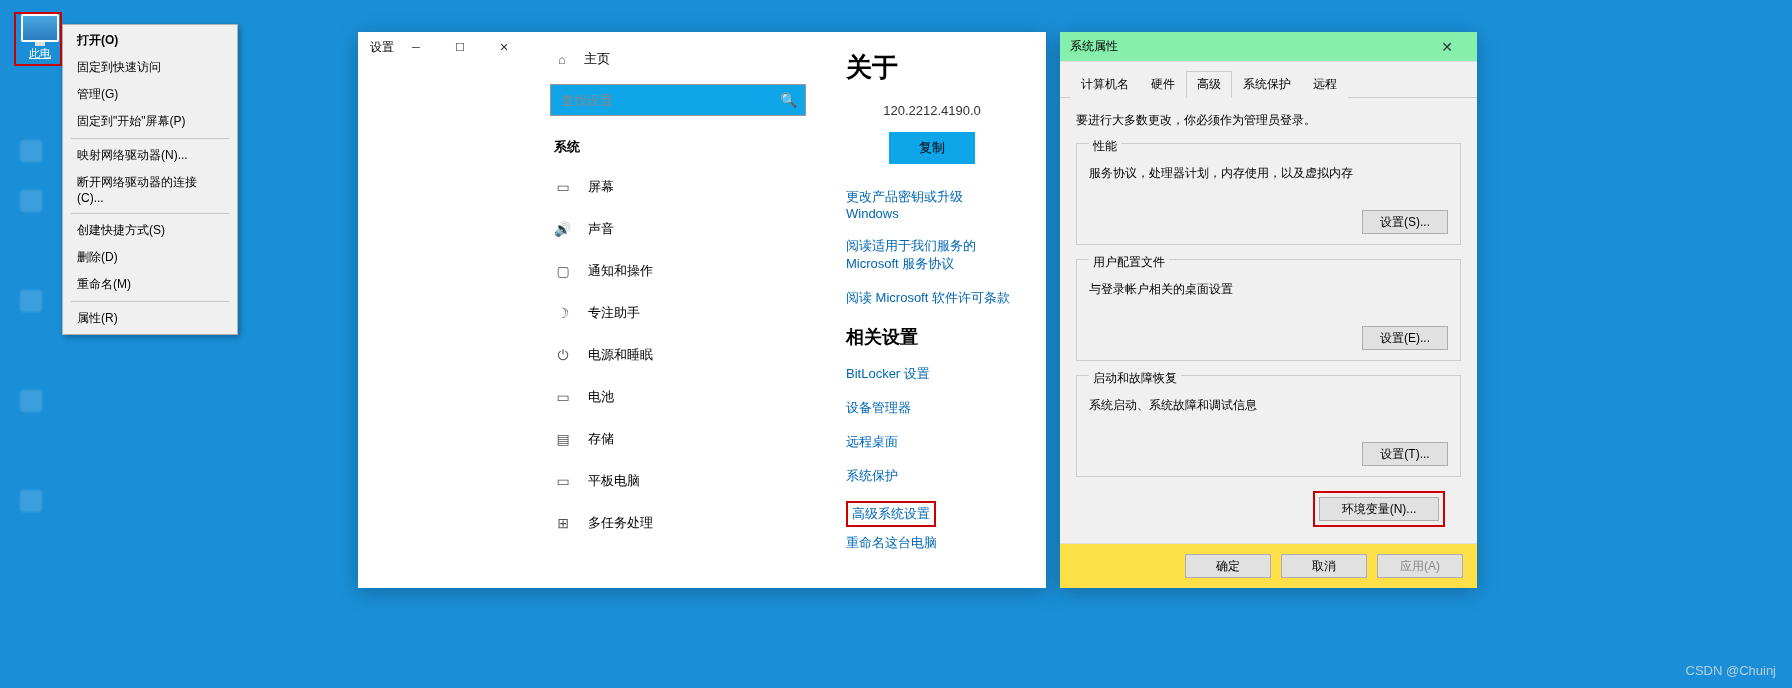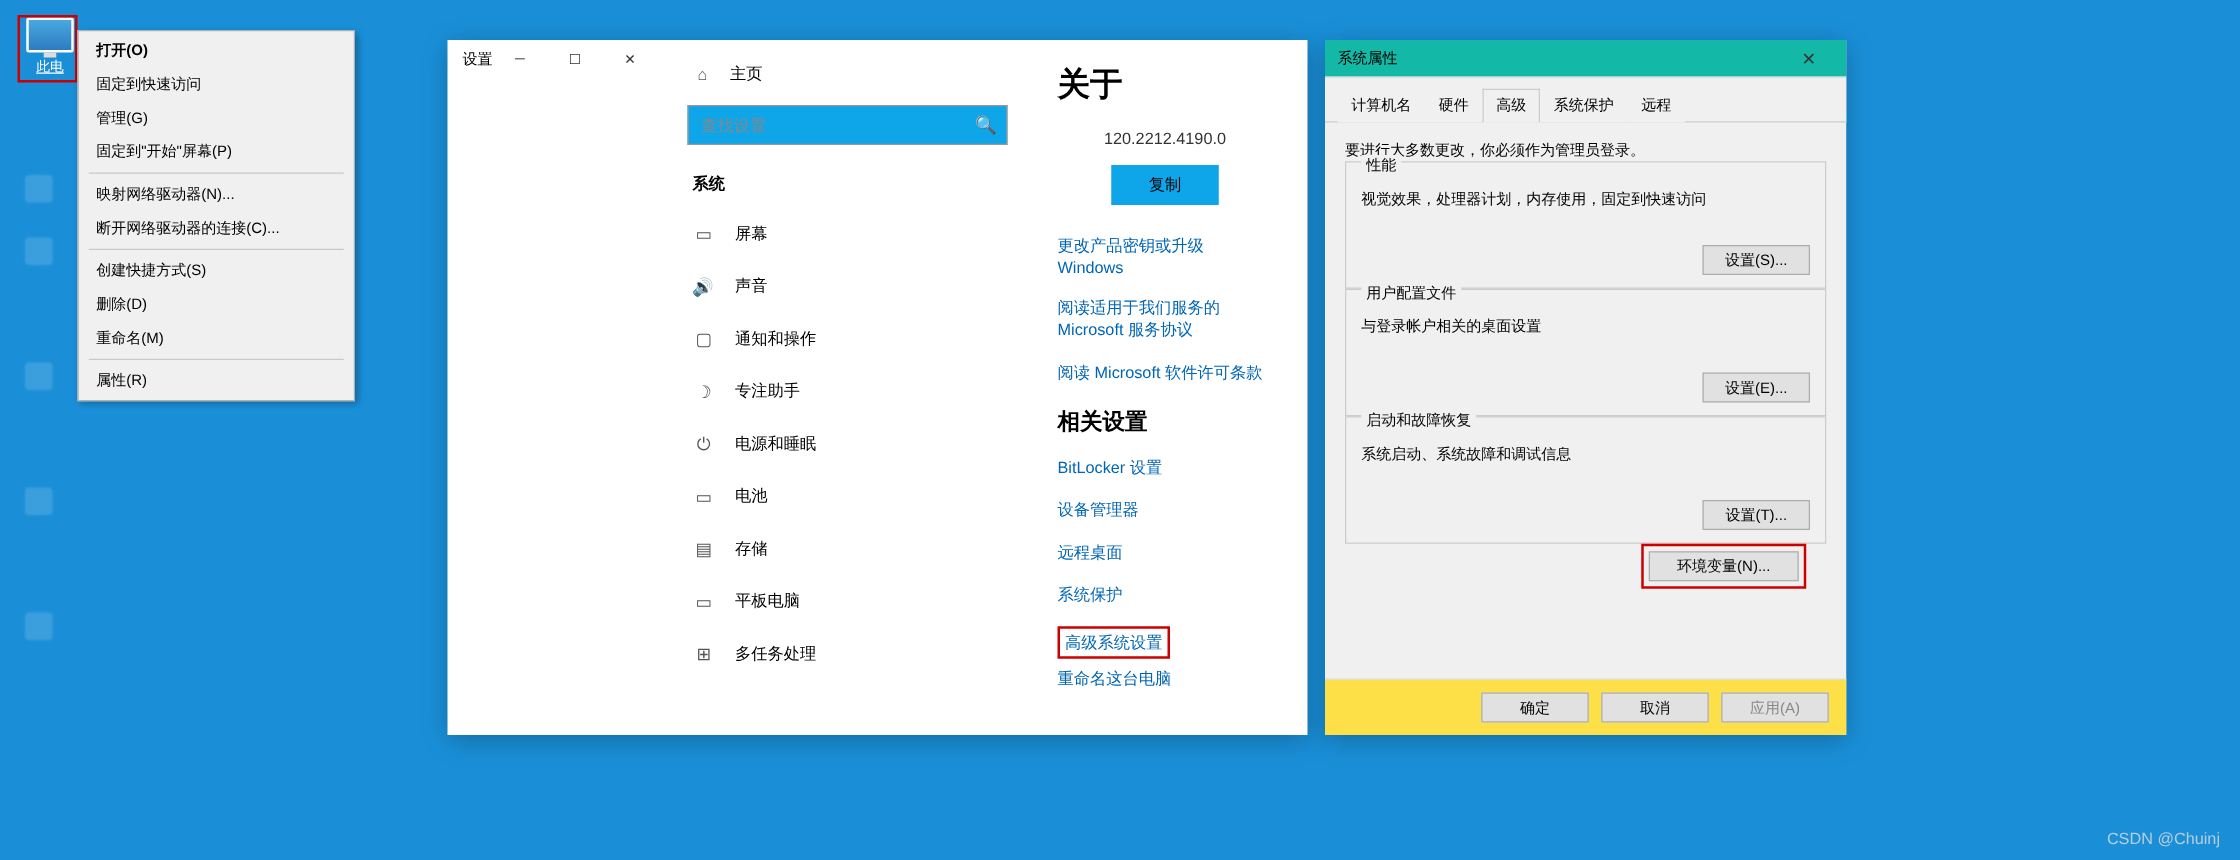--- a/index.html
+++ b/index.html
@@ -5,21 +5,21 @@
   * { box-sizing: border-box; margin: 0; padding: 0; font-family: "Microsoft YaHei", "Segoe UI", sans-serif; }
   body { width: 1792px; height: 688px; background: #1a8fd8; position: relative; overflow: hidden; }
 
   
   .desktop-icon { position: absolute; left: 16px; top: 14px; width: 48px; text-align: center; color: #fff; font-size: 11px; text-decoration: underline; }
   .desktop-icon .pc-glyph { width: 38px; height: 28px; margin: 0 auto 4px; border: 2px solid #fff; border-radius: 2px; background: linear-gradient(#4aa8e0,#2c7cc0); position: relative; }
   .desktop-icon .pc-glyph::after { content:""; position:absolute; bottom:-6px; left:12px; width:10px; height:4px; background:#ddd; }
   .red-box-icon { position:absolute; left:14px; top:12px; width:48px; height:54px; border:2px solid #c00; pointer-events:none; }
 
   
-  .context-menu { position:absolute; left:62px; top:24px; width:222px; background:#f0f0f0; border:1px solid #b0b0b0; box-shadow:2px 2px 6px rgba(0,0,0,.3); font-size:12px; padding:2px 0; }
+  .context-menu { position:absolute; left:62px; top:24px; width:176px; background:#f0f0f0; border:1px solid #b0b0b0; box-shadow:2px 2px 6px rgba(0,0,0,.3); font-size:12px; padding:2px 0; }
   .context-menu .item { padding:5px 14px; cursor:default; color:#000; }
   .context-menu .item.bold { font-weight:bold; }
   .context-menu .sep { height:1px; background:#c8c8c8; margin:3px 8px; }
 
   
   .shortcut { position:absolute; left:72px; top:30px; width:14px; height:14px; background:#fff; border:1px solid #888; font-size:10px; text-align:center; line-height:12px; color:#333; }
 
   
   .settings-win { position:absolute; left:358px; top:32px; width:688px; height:556px; background:#fff; box-shadow:0 4px 20px rgba(0,0,0,.25); display:flex; flex-direction:row; }
   .settings-titlebar { height:30px; display:flex; align-items:center; padding:0 12px; font-size:12px; color:#000; }
@@ -40,26 +40,26 @@
   .settings-main { flex:1; padding:18px 28px; overflow-y:auto; }
   .settings-main h1 { font-size:26px; font-weight:600; margin-bottom:18px; }
   .settings-main .version { text-align:center; font-size:13px; color:#333; margin-bottom:14px; }
   .copy-btn { display:block; margin:0 auto 24px auto; width:86px; height:32px; background:#0ea5e9; border:none; font-size:13px; cursor:pointer; }
   .link { color:#0066b4; font-size:13px; display:block; margin-bottom:16px; cursor:pointer; }
   .section-h { font-size:18px; font-weight:600; margin:18px 0 16px; }
   .red-box-adv { border:2px solid #c00; padding:2px 4px; display:inline-block; margin-bottom:7px; }
 
   
   .sysprops { position:absolute; left:1060px; top:32px; width:417px; height:556px; background:#f0f0f0; box-shadow:0 4px 20px rgba(0,0,0,.25); font-size:12px; display:flex; flex-direction:column; }
-  .sysprops-titlebar { height:30px; display:flex; align-items:center; padding:0 10px; background:#14b8a6; border-bottom:1px solid #ddd; }
+  .sysprops-titlebar { height:30px; display:flex; align-items:center; padding:0 10px; background:#86efac; border-bottom:1px solid #ddd; }
   .sysprops-titlebar .close-x { margin-left:auto; width:40px; text-align:center; cursor:pointer; font-size:14px; color:#333; }
   .tabstrip { display:flex; padding:8px 10px 0 10px; gap:0; border-bottom:1px solid #ccc; background:#f0f0f0; }
   .tab { padding:4px 10px; border:1px solid transparent; border-bottom:none; cursor:pointer; position:relative; top:1px; background:#f0f0f0; }
   .tab.active { background:#f0f0f0; border-color:#ccc; border-bottom:1px solid #f0f0f0; }
-  .sysprops-content { flex:1; padding:14px 16px; display:flex; flex-direction:column; overflow:auto; }
+  .sysprops-content { flex:1; padding:14px 16px; display:flex; flex-direction:column; gap:14px; overflow:auto; }
   .notice { font-size:12px; color:#000; }
   .fieldset { border:1px solid #ccc; padding:8px 12px 10px 12px; }
   .fieldset .legend { font-size:12px; margin-bottom:6px; position:relative; top:-14px; background:#f0f0f0; display:inline-block; padding:0 4px; }
   .fieldset .desc { font-size:12px; color:#000; margin-top:-10px; margin-bottom:28px; }
   .fs-btn-row { text-align:right; }
   .win-btn { min-width:86px; height:24px; background:#e1e1e1; border:1px solid #adadad; font-size:12px; cursor:pointer; padding:0 10px; }
   .env-row { text-align:right; padding:0 16px; }
   .red-box-env { border:2px solid #c00; padding:4px; display:inline-block; }
   .dialog-btns { padding:10px 14px; text-align:right; border-top:1px solid #ddd; background:#fde047; display:flex; gap:10px; justify-content:flex-end; }
   .win-btn.disabled { color:#888; }
@@ -191,21 +191,21 @@
     <div class="tab">硬件</div>
     <div class="tab active">高级</div>
     <div class="tab">系统保护</div>
     <div class="tab">远程</div>
   </div>
   <div class="sysprops-content">
     <div class="notice">要进行大多数更改，你必须作为管理员登录。</div>
 
     <div class="fieldset">
       <span class="legend">性能</span>
-      <div class="desc">视觉效果，处理器计划，内存使用，固定到快速访问</div>
+      <div class="desc">服务协议，处理器计划，内存使用，以及虚拟内存</div>
       <div class="fs-btn-row"><button class="win-btn">设置(S)...</button></div>
     </div>
 
     <div class="fieldset">
       <span class="legend">用户配置文件</span>
       <div class="desc">与登录帐户相关的桌面设置</div>
       <div class="fs-btn-row"><button class="win-btn">设置(E)...</button></div>
     </div>
 
     <div class="fieldset">

